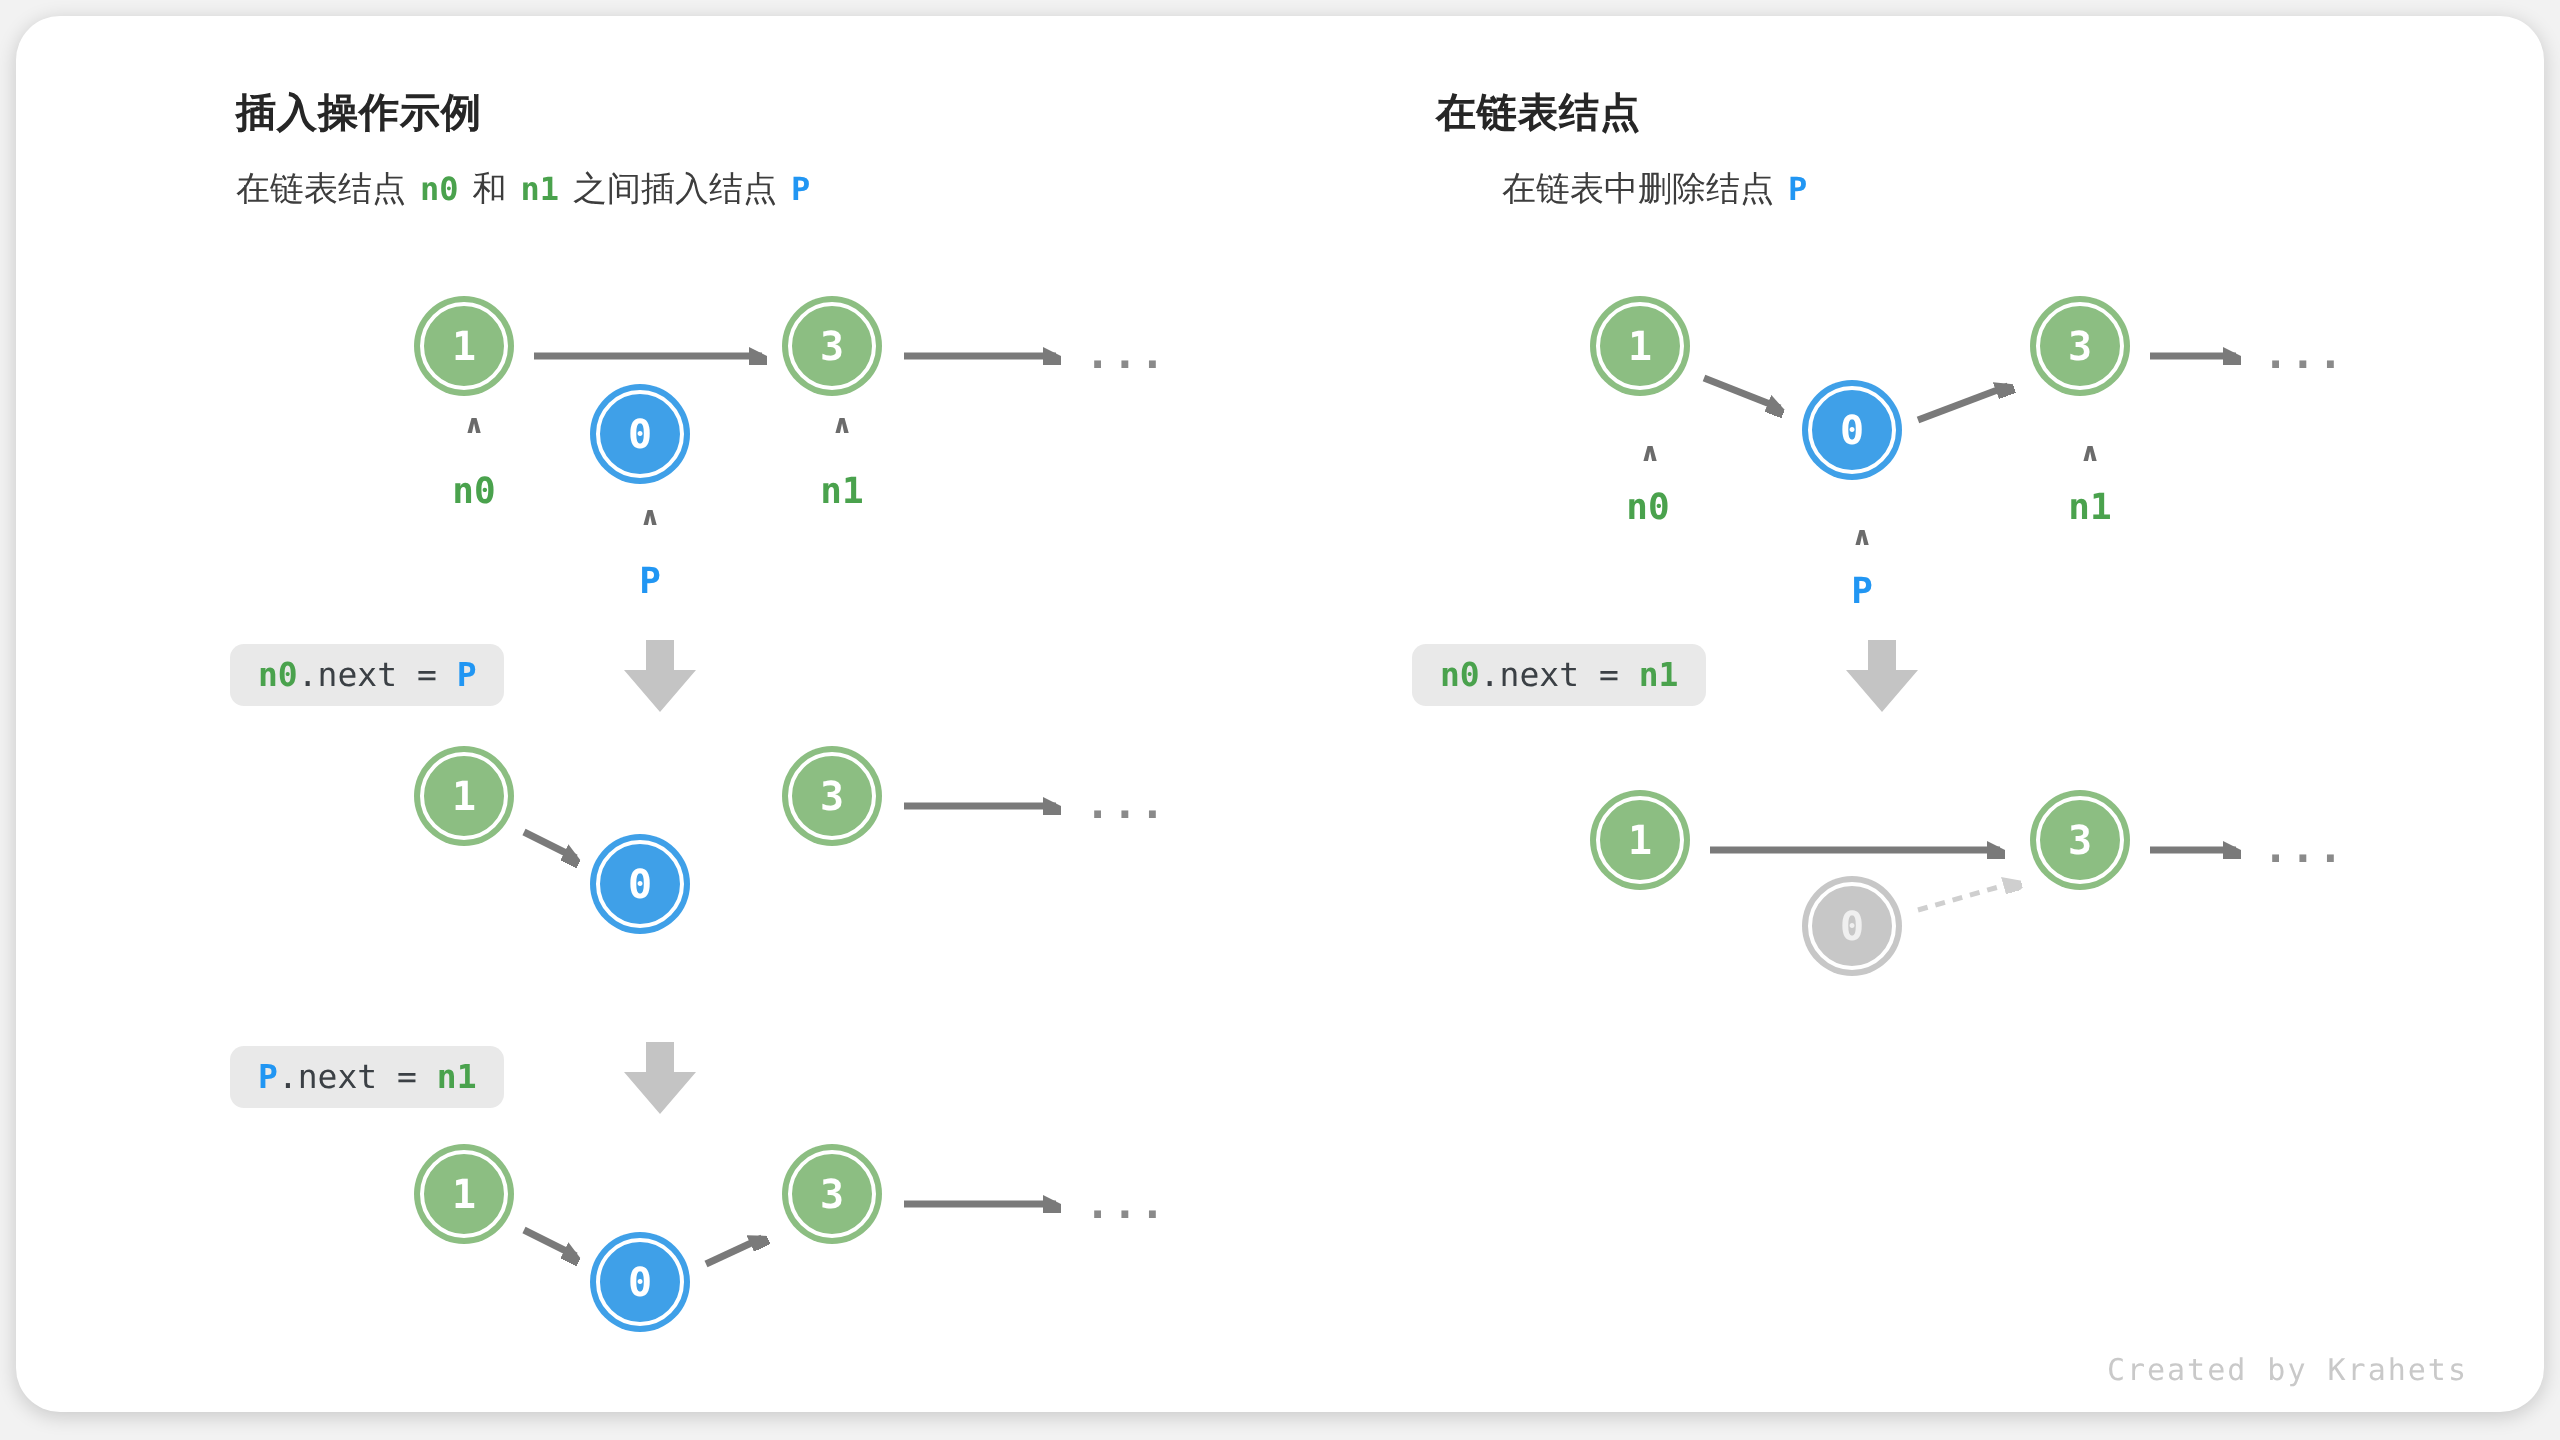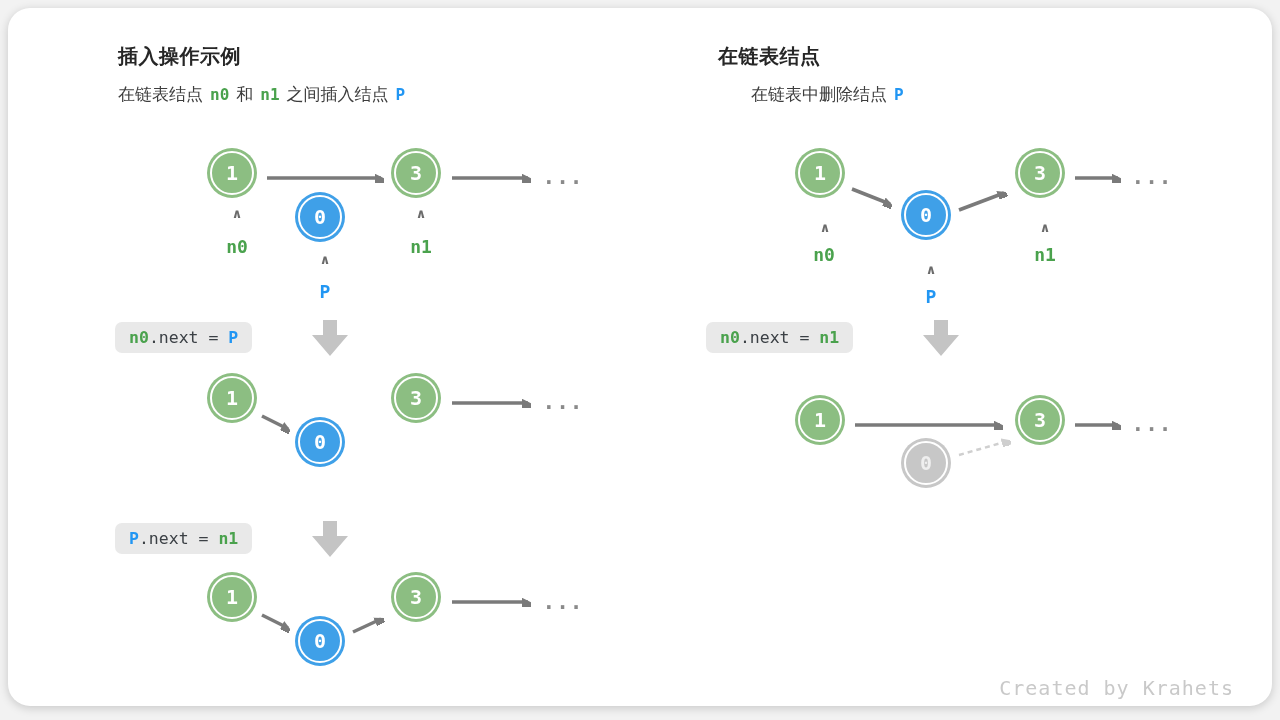--- a/index.html
+++ b/index.html
@@ -34,21 +34,21 @@
   .dots{position:absolute;transform:translate(-50%,-58%);color:#8a8a8a;font-weight:bold;
         font-size:21px;font-family:"DejaVu Sans Mono",monospace;letter-spacing:1px;}
   .codebox{position:absolute;height:31px;background:var(--code-bg);border-radius:7px;
            display:flex;align-items:center;padding:0 14px;
            font-family:"DejaVu Sans Mono",monospace;font-size:16.5px;white-space:pre;}
   .codebox .mid{color:#3b4045;text-align:center;}
   .codebox .lhs,.codebox .rhs{font-weight:bold;}
   .codebox .lhs.green,.codebox .rhs.green{color:var(--green-label);}
   .codebox .lhs.blue,.codebox .rhs.blue{color:var(--blue-label);}
   svg.layer{position:absolute;left:0;top:0;pointer-events:none;}
-  .footer{position:absolute;right:46px;top:676px;color:#c9c9c9;font-size:20px;
+  .footer{position:absolute;right:46px;top:676px;color:#c9c9c9;font-size:15px;
           font-family:"DejaVu Sans Mono",monospace;letter-spacing:1px;text-align:right;}
 </style>
 </head>
 <body>
 
 <div class="card"></div>
 
 <div class="stage">
 
   <svg class="layer" width="1280" height="720">

